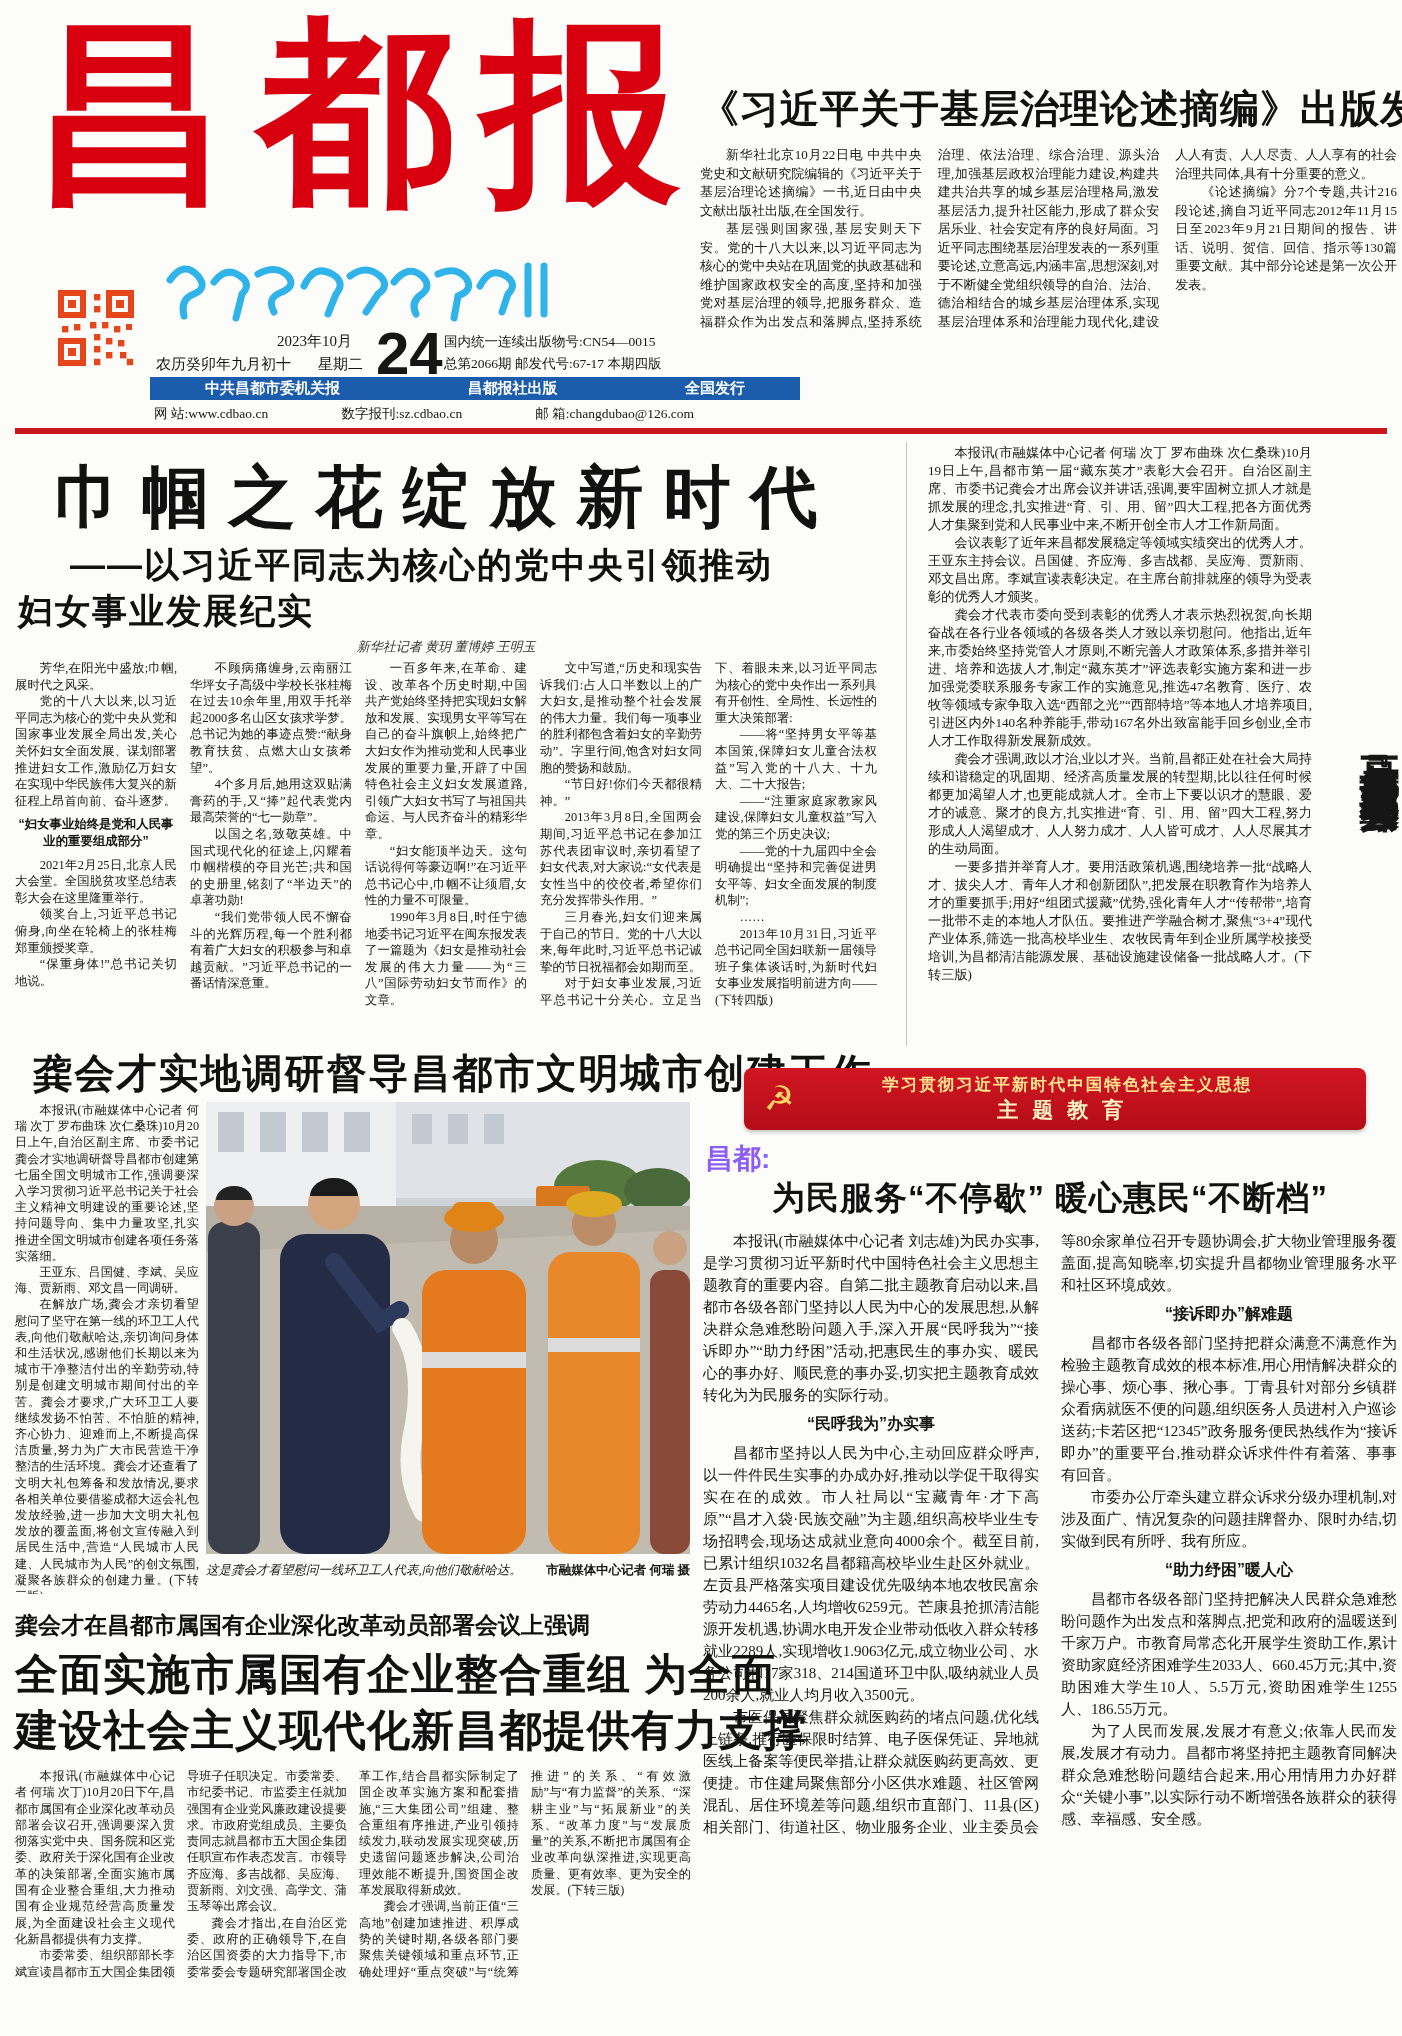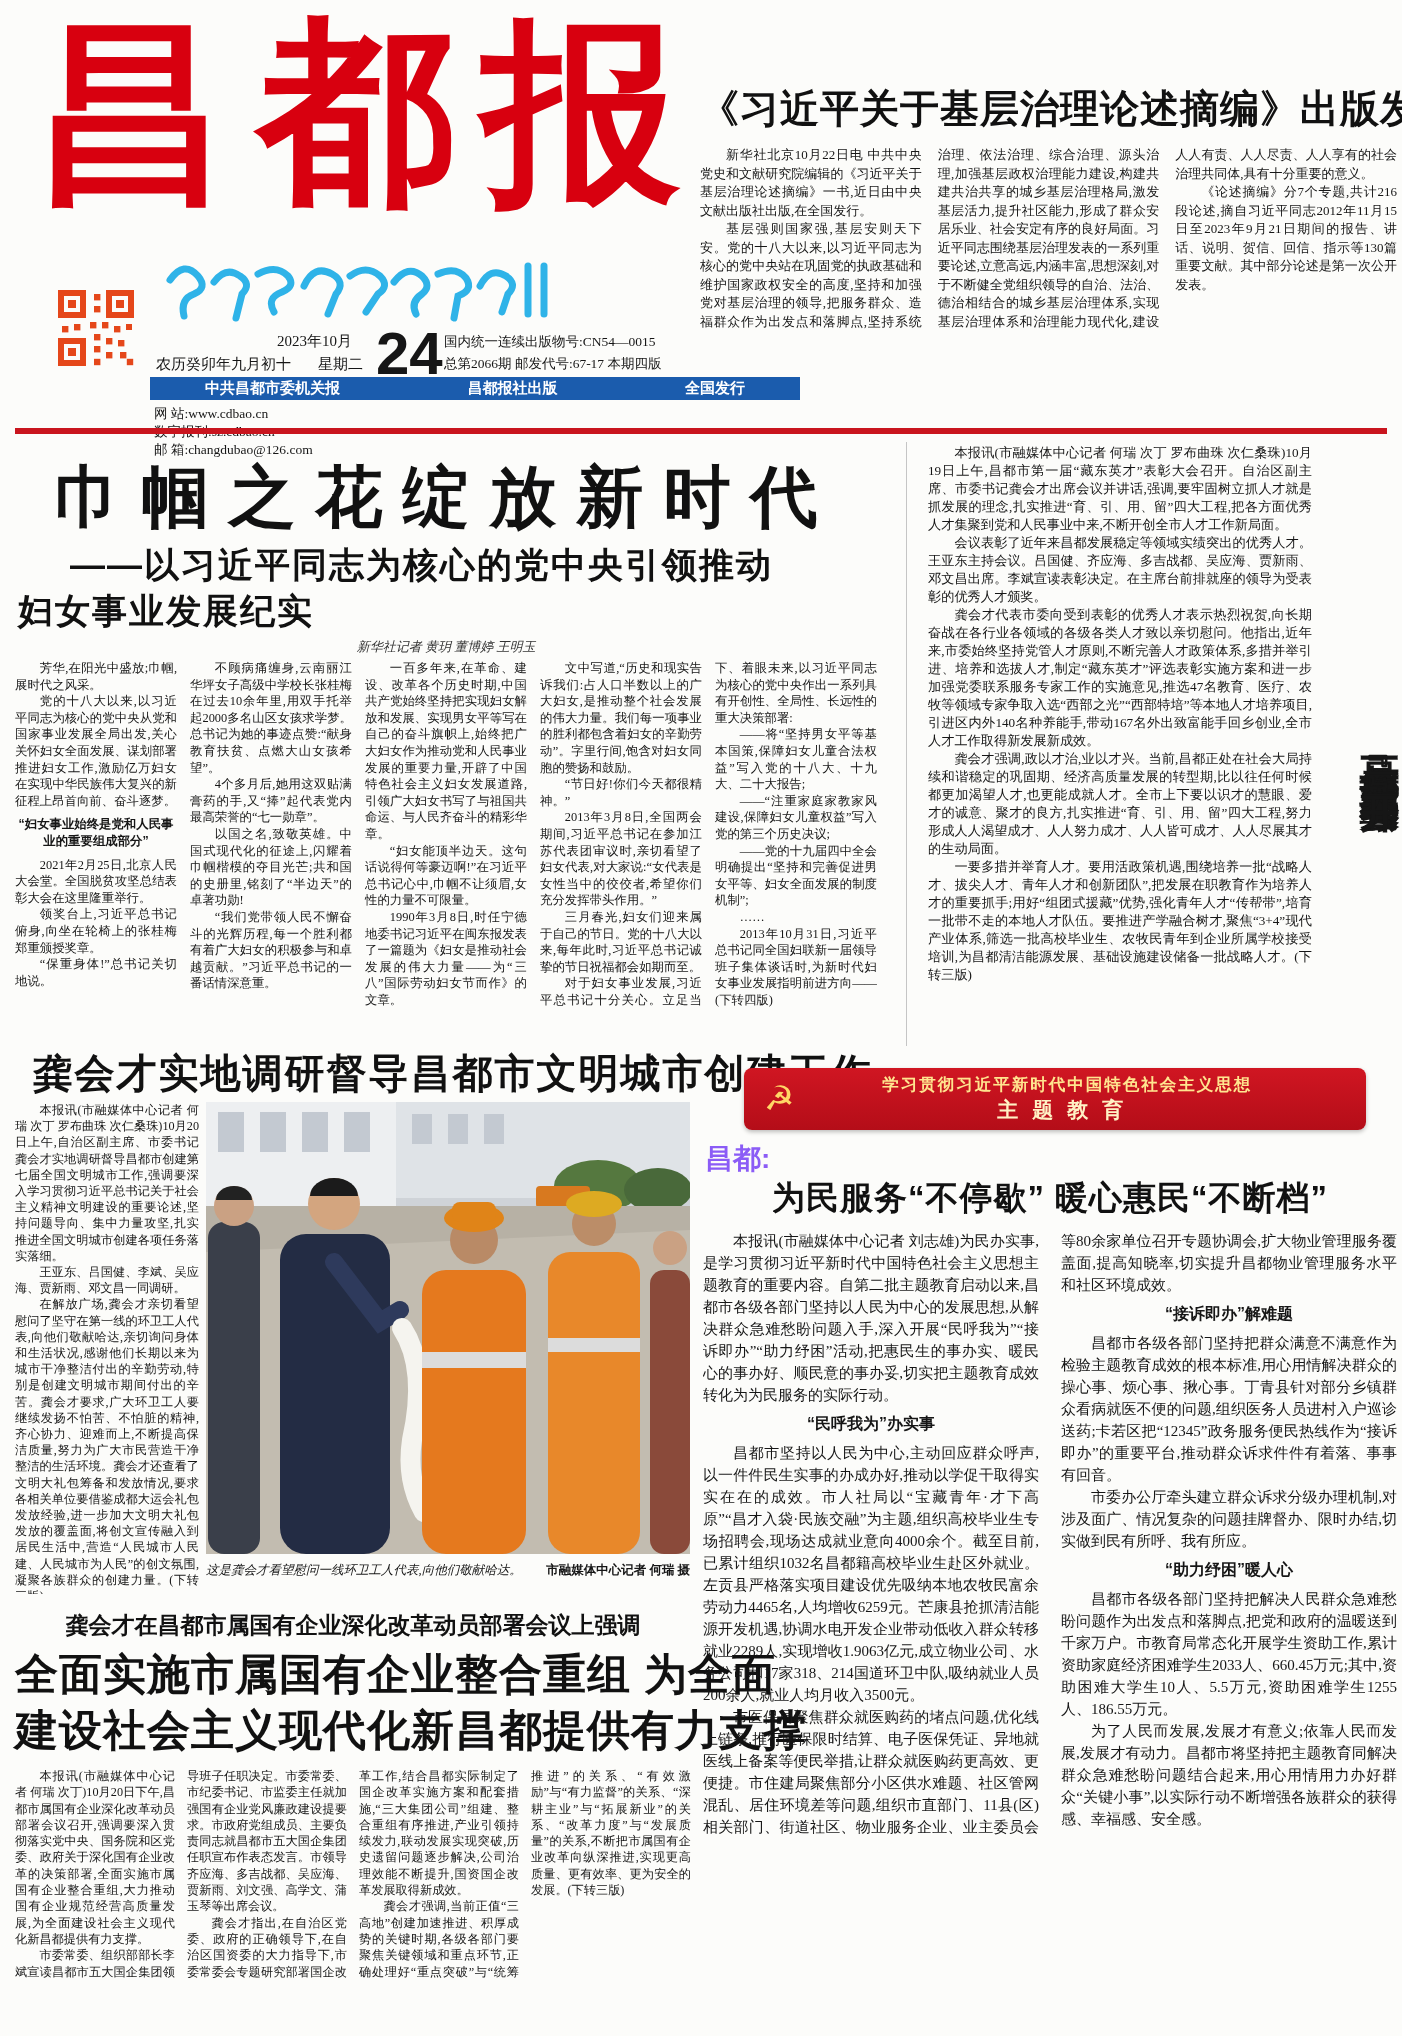--- a/index.html
+++ b/index.html
@@ -17,21 +17,21 @@
         align-items:center;padding:0 55px;}
   .contacts{display:flex;justify-content:space-between;font-size:13.5px;padding:0 4px;}
   .red-rule{background:#c9151e;}
   
   .h-sans{font-family:"Liberation Sans",sans-serif;font-weight:900;color:#111;}
   .tr-headline{font-size:39px;letter-spacing:1px;white-space:nowrap;}
   .lead-headline{font-size:67px;letter-spacing:20px;text-align:center;}
   .lead-sub{font-size:35px;font-weight:900;letter-spacing:2px;}
   .byline{font-size:13px;text-align:center;color:#333;font-style:italic;}
   .insp-headline{font-size:40px;text-align:center;letter-spacing:2px;white-space:nowrap;}
-  .soe-strap{font-size:23px;text-align:center;font-weight:bold;}
+  .soe-strap{font-size:23px;text-align:left;font-weight:bold;}
   .soe-headline{font-size:43px;text-align:center;letter-spacing:1px;white-space:nowrap;}
   .svc-headline{font-size:33px;text-align:center;letter-spacing:1px;white-space:nowrap;}
   .kicker{font-size:28px;font-weight:900;color:#8b5cf6;font-family:"Liberation Sans",sans-serif;}
   
   .body-cols{overflow:hidden;text-align:justify;}
   .body-cols p{margin:0;}
   .para{text-indent:2em;}
   .col-subhead{text-align:center;font-weight:bold;text-indent:0;margin:7px 0 !important;
         font-family:"Liberation Sans",sans-serif;}
   .tr-body{column-count:3;column-gap:16px;font-size:13px;line-height:18.5px;}
@@ -117,21 +117,21 @@
     <div class="abs date-small" style="left:6px;top:27px;">农历癸卯年九月初十</div>
     <div class="abs date-small" style="left:168px;top:27px;">星期二</div>
     <div class="abs day-num" style="left:226px;top:-4px;">24</div>
     <div class="abs" style="left:294px;top:5px;font-size:13.5px;">国内统一连续出版物号:CN54—0015</div>
     <div class="abs" style="left:294px;top:27px;font-size:13.5px;">总第2066期 邮发代号:67-17 本期四版</div>
     <div class="abs org-bar" style="left:0;top:49px;width:540px;height:23px;">
       <span>中共昌都市委机关报</span>
       <span>昌都报社出版</span>
       <span>全国发行</span>
     </div>
-    <div class="abs contacts" style="left:0;top:77px;width:540px;flex-direction:column;">
+    <div class="abs contacts" style="left:0;top:77px;width:540px;">
       <span>网 站:www.cdbao.cn</span>
       <span>数字报刊:sz.cdbao.cn</span>
       <span>邮 箱:changdubao@126.com</span>
     </div>
   </div>
 
   <div class="abs h-sans tr-headline" style="left:700px;top:82px;width:700px;">《习近平关于基层治理论述摘编》出版发行</div>
   <div class="abs body-cols tr-body" style="left:700px;top:146px;width:697px;height:246px;">
       <p class="para">新华社北京10月22日电 中共中央党史和文献研究院编辑的《习近平关于基层治理论述摘编》一书,近日由中央文献出版社出版,在全国发行。</p>
       <p class="para">基层强则国家强,基层安则天下安。党的十八大以来,以习近平同志为核心的党中央站在巩固党的执政基础和维护国家政权安全的高度,坚持和加强党对基层治理的领导,把服务群众、造福群众作为出发点和落脚点,坚持系统治理、依法治理、综合治理、源头治理,加强基层政权治理能力建设,构建共建共治共享的城乡基层治理格局,激发基层活力,提升社区能力,形成了群众安居乐业、社会安定有序的良好局面。习近平同志围绕基层治理发表的一系列重要论述,立意高远,内涵丰富,思想深刻,对于不断健全党组织领导的自治、法治、德治相结合的城乡基层治理体系,实现基层治理体系和治理能力现代化,建设人人有责、人人尽责、人人享有的社会治理共同体,具有十分重要的意义。</p>

